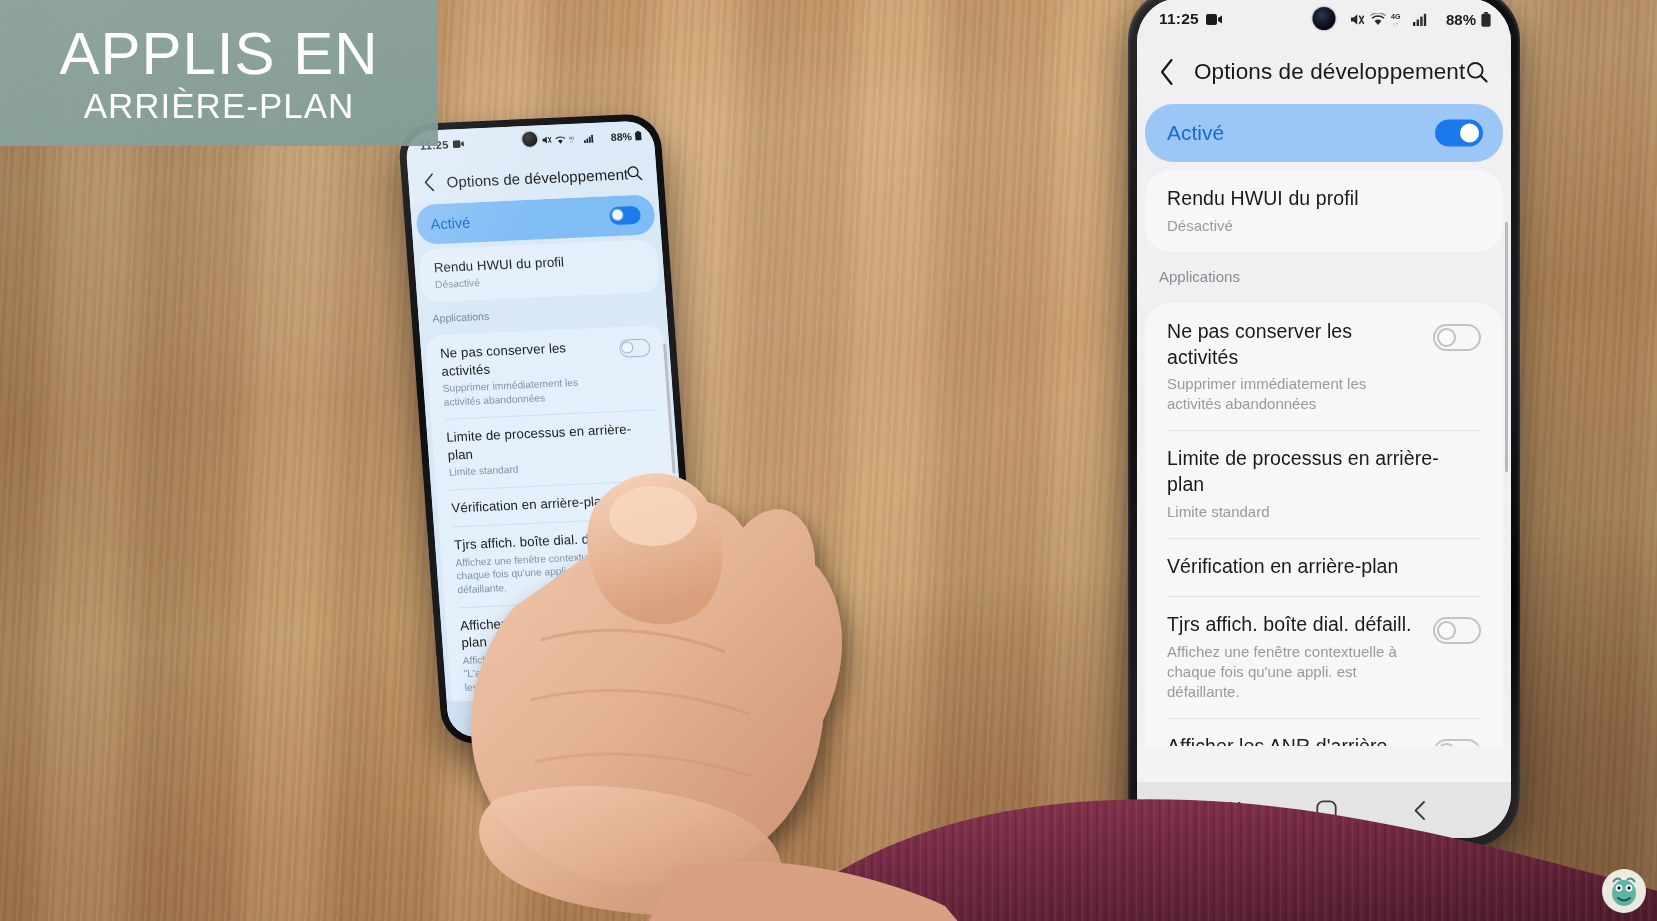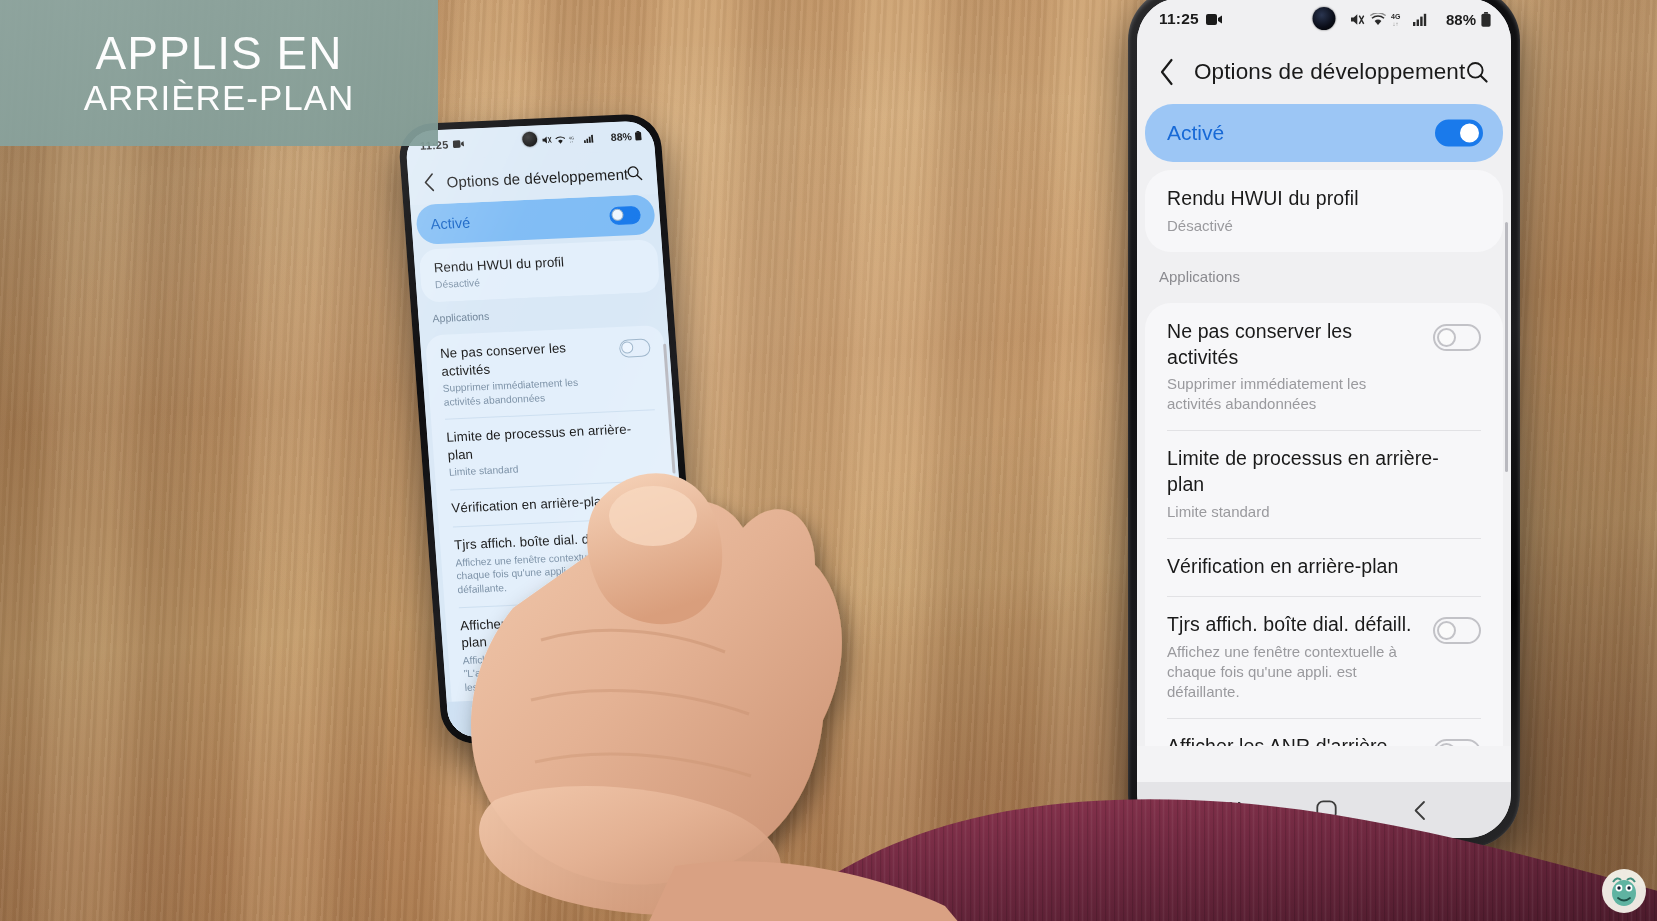--- a/index.html
+++ b/index.html
@@ -41,21 +41,21 @@
   }
 
   
   #title-overlay {
     position:absolute; left:0; top:0; width:438px; height:146px;
     background:linear-gradient(160deg, rgba(141,167,163,0.93), rgba(129,157,152,0.93));
     display:flex; flex-direction:column; justify-content:center; align-items:center;
     z-index:40;
   }
   #title-overlay .ln {
-    color:#fdfdfd; font-size:46px; letter-spacing:1px; line-height:1.08;
+    color:#fdfdfd; font-size:60px; letter-spacing:1px; line-height:1.08;
     font-weight:400; text-align:center; white-space:nowrap;
   }
   #title-overlay .ln2 { font-size:35px; }
 
   
   .phone { position:absolute; }
   .bezel {
     position:absolute; inset:0;
     background:linear-gradient(135deg,#2b2b2d 0%, #0e0e10 30%, #1d1d20 58%, #050506 80%, #2a2a2c 100%);
     border-radius:46px;

